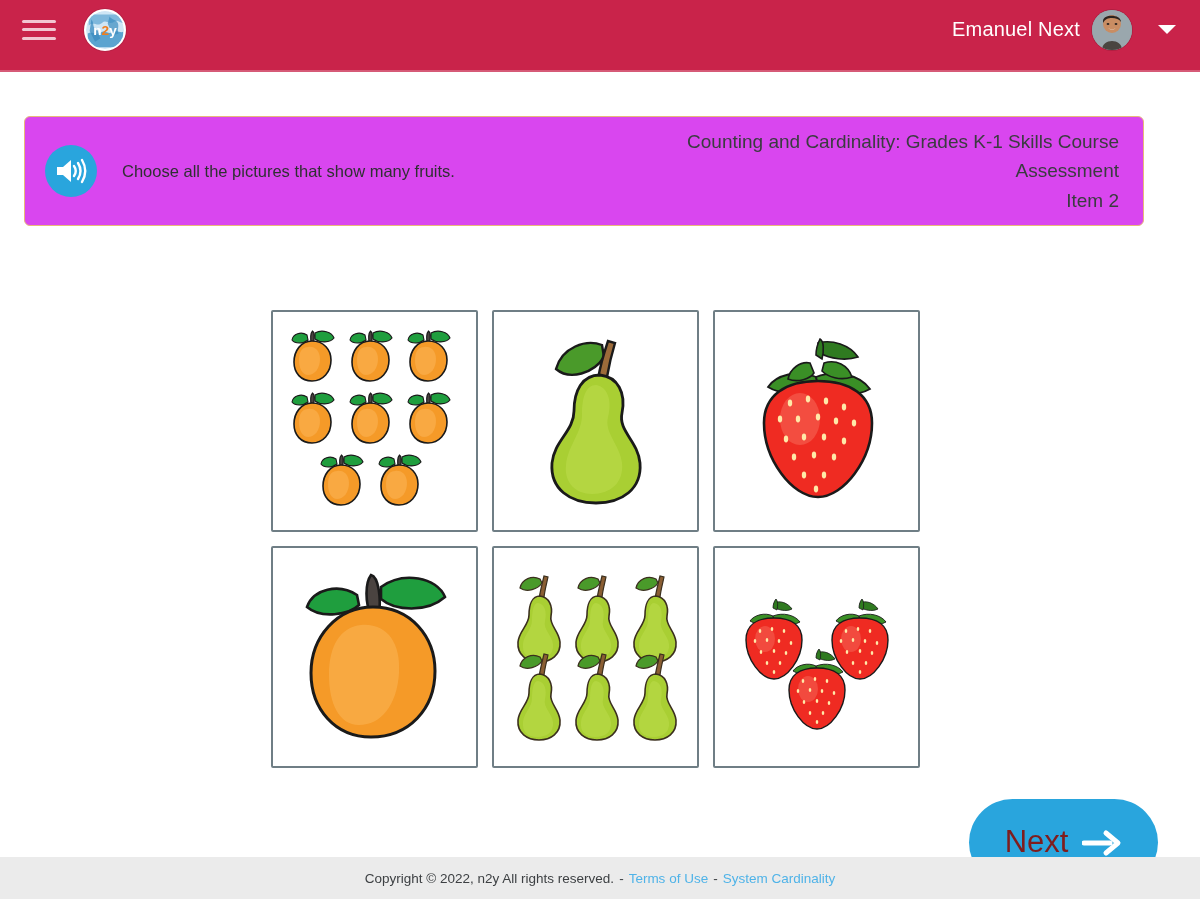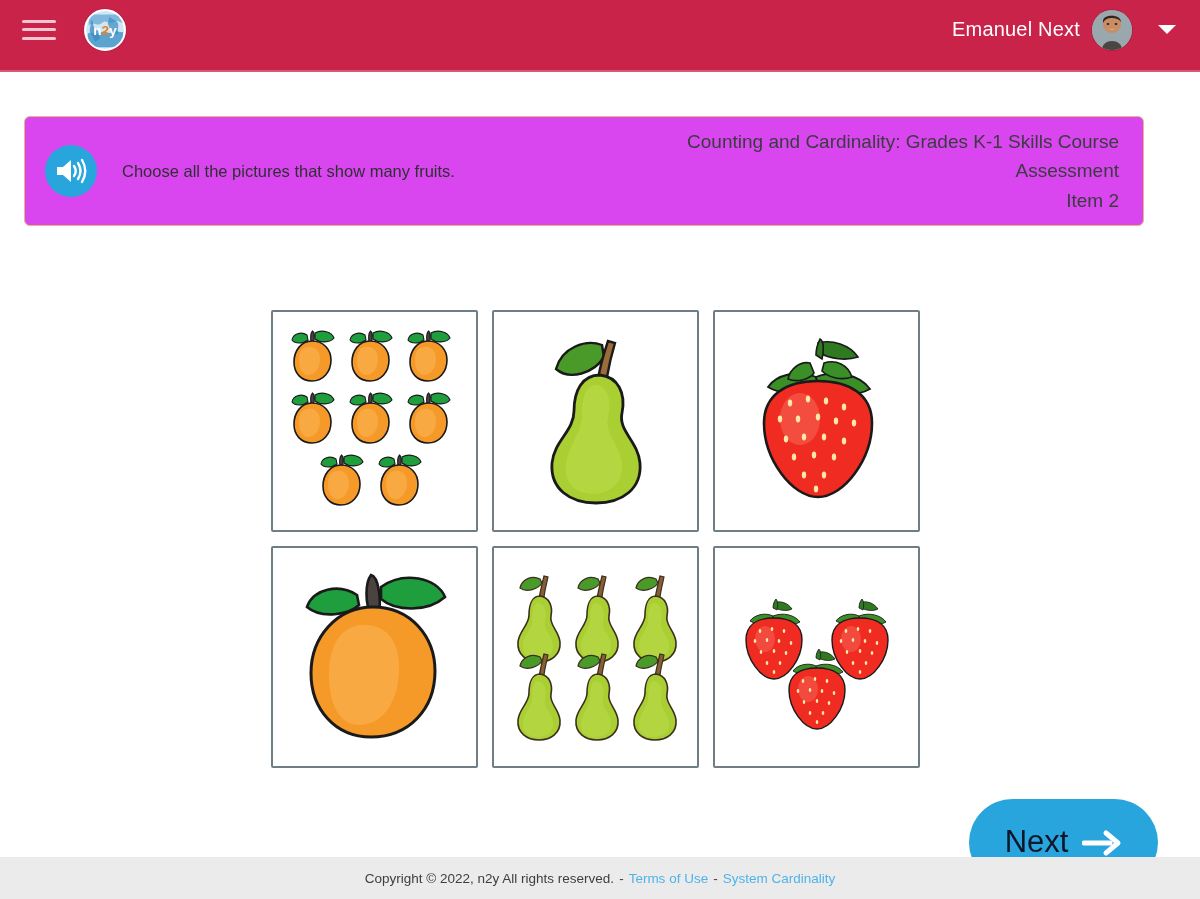--- a/index.html
+++ b/index.html
@@ -181,21 +181,21 @@
   
   .next-btn {
     position: absolute;
     left: 969px;
     top: 727px;
     width: 189px;
     height: 87px;
     border-radius: 44px;
     background: #29a5dd;
     border: none;
-    color: #0f172a;
+    color: #7f1d1d;
     font-family: "Liberation Sans", sans-serif;
     font-size: 31px;
     display: flex;
     align-items: center;
     justify-content: center;
     gap: 14px;
     cursor: pointer;
   }
   .next-btn .label { line-height: 1; padding-bottom: 3px; }
   .next-btn svg { display:block; }

